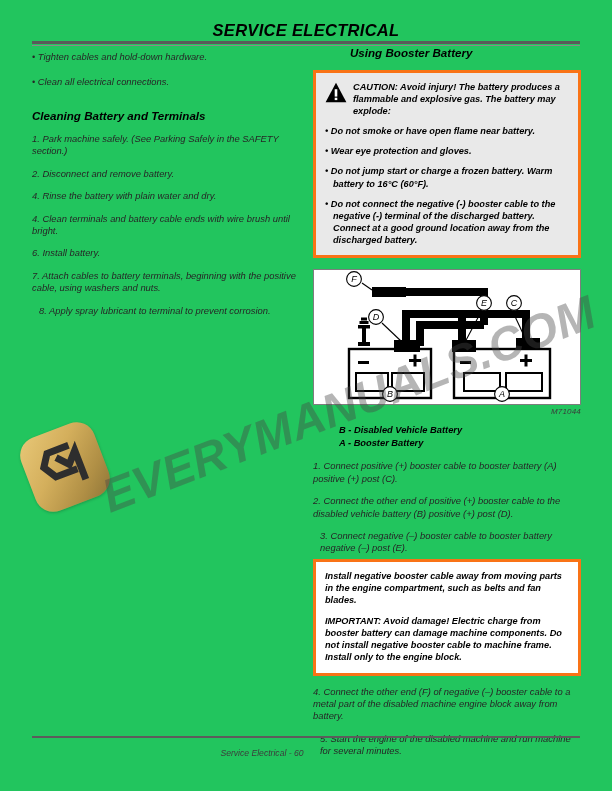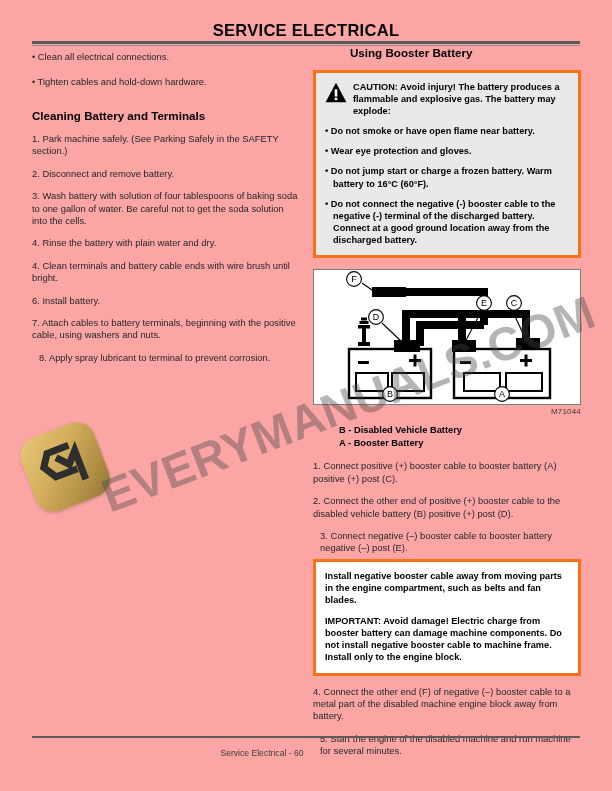--- a/index.html
+++ b/index.html
@@ -9,21 +9,22 @@
   }
   body {
     font-family: "Liberation Sans", sans-serif;
     color: #1a1a1a;
   }
   #page {
     position: relative;
     width: 612px;
     height: 791px;
     overflow: hidden;
-    background: #fca5a5;
+    background: #22c55e;
+    font-style: italic;
   }
 
   
   .page-title {
     position: absolute;
     top: 21px;
     left: 0;
     width: 612px;
     text-align: center;
     font-size: 16.5px;
@@ -228,32 +229,31 @@
   <div class="page-title">SERVICE ELECTRICAL</div>
   <div class="header-rule">
     <div class="r1"></div>
     <div class="r2"></div>
   </div>
 
   <div class="col-left">
 
     <div class="bullet-line">
       <span class="bl-dot">•</span>
-      <span>Clean all electrical connections.</span>
+      <span>Tighten cables and hold-down hardware.</span>
     </div>
     <div class="bullet-line">
       <span class="bl-dot">•</span>
-      <span>Tighten cables and hold-down hardware.</span>
+      <span>Clean all electrical connections.</span>
     </div>
 
     <div class="sec-head">Cleaning Battery and Terminals</div>
 
     <div class="para">1. Park machine safely. (See Parking Safely in the SAFETY section.)</div>
     <div class="para">2. Disconnect and remove battery.</div>
-    <div class="para">3. Wash battery with solution of four tablespoons of baking soda to one gallon of water. Be careful not to get the soda solution into the cells.</div>
     <div class="para">4. Rinse the battery with plain water and dry.</div>
     <div class="para">4. Clean terminals and battery cable ends with wire brush until bright.</div>
     <div class="para">6. Install battery.</div>
     <div class="para">7. Attach cables to battery terminals, beginning with the positive cable, using washers and nuts.</div>
     <div class="para">8. Apply spray lubricant to terminal to prevent corrosion.</div>
   </div>
 
   <div class="col-right">
 
     <div class="sec-head first">Using Booster Battery</div>

